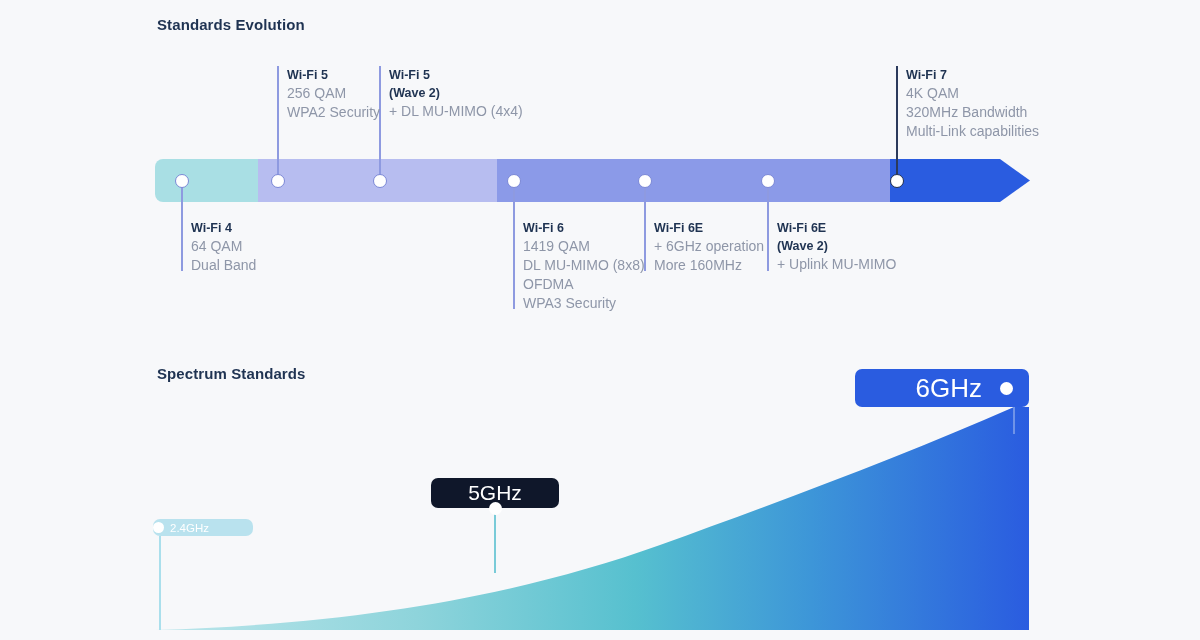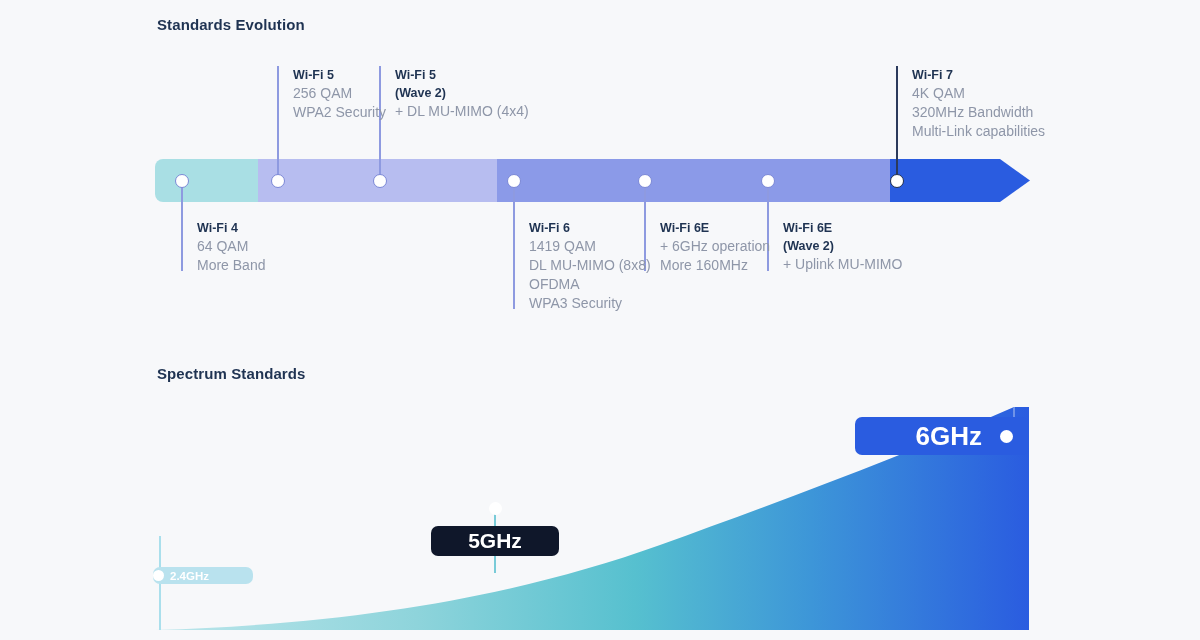--- a/index.html
+++ b/index.html
@@ -53,21 +53,21 @@
     background: #8e9ae0;
     z-index: 2;
     margin-left: -1px;
   }
   .tl-stem.dark { background: #2b3a5c; }
 
   
   .tl-label {
     position: absolute;
     z-index: 4;
-    padding-left: 15px;
+    padding-left: 9px;
   }
   .tl-label .hd {
     font-size: 12.5px;
     font-weight: bold;
     color: #1f3352;
     line-height: 18px;
     white-space: nowrap;
   }
   .tl-label .sub {
     font-size: 14px;
@@ -79,24 +79,23 @@
   
   #spectrum-wrap { position: absolute; left: 0; top: 0; width: 1200px; height: 640px; }
   #spectrum-svg { position: absolute; left: 0; top: 0; }
 
   .sp-badge {
     position: absolute;
     border-radius: 7px;
     display: flex;
     align-items: center;
     color: #ffffff;
-    font-weight: bold;
+    font-weight: normal;
     white-space: nowrap;
     z-index: 5;
-    margin-top: 48px;
   }
   .sp-badge .dot {
     border-radius: 50%;
     background: #ffffff;
     flex: 0 0 auto;
   }
   #badge-6ghz {
     left: 855px; top: 369px;
     width: 174px; height: 38px;
     background: #2a5ce0;
@@ -195,21 +194,21 @@
     <div class="tl-label" style="left:897px; top:66px;">
       <div class="hd">Wi-Fi 7</div>
       <div class="sub">4K QAM</div>
       <div class="sub">320MHz Bandwidth</div>
       <div class="sub">Multi-Link capabilities</div>
     </div>
 
     <div class="tl-label" style="left:182px; top:219px;">
       <div class="hd">Wi-Fi 4</div>
       <div class="sub">64 QAM</div>
-      <div class="sub">More Band</div>
+      <div class="sub">Dual Band</div>
     </div>
 
     <div class="tl-label" style="left:514px; top:219px;">
       <div class="hd">Wi-Fi 6</div>
       <div class="sub">1419 QAM</div>
       <div class="sub">DL MU-MIMO (8x8)</div>
       <div class="sub">OFDMA</div>
       <div class="sub">WPA3 Security</div>
     </div>
 

